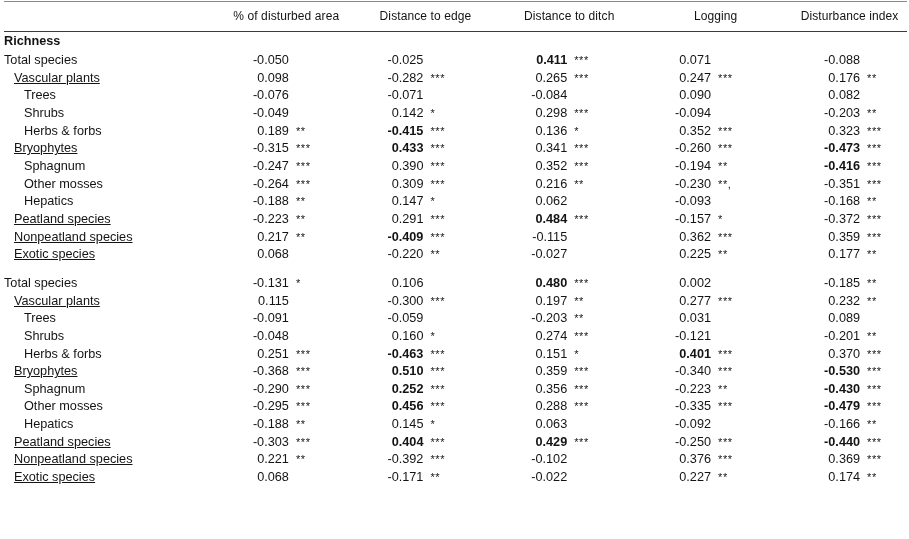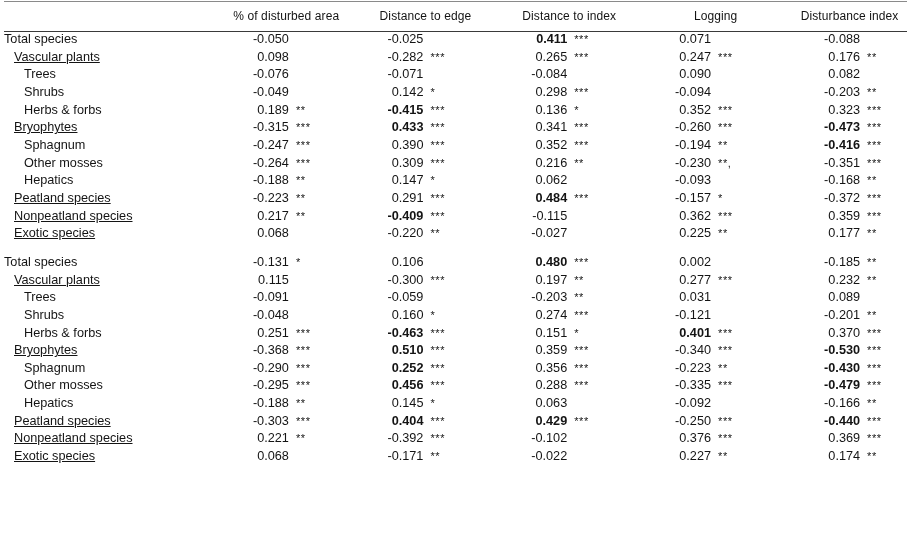--- a/index.html
+++ b/index.html
@@ -129,26 +129,29 @@
         <col class="c-sig">
         <col class="c-gapL">
       <col class="c-num">
         <col class="c-sig">
     </colgroup>
     <thead>
       <tr>
         <th class="blank"></th>
         <th colspan="3">% of disturbed area</th>
         <th colspan="3">Distance to edge</th>
-        <th colspan="3">Distance to index</th>
+        <th colspan="3">Distance to ditch</th>
         <th colspan="3">Logging</th>
         <th colspan="2">Disturbance index</th>
       </tr>
     </thead>
     <tbody id="tbody">
+        <tr class="section section-first">
+          <td class="label" colspan="15">Richness</td>
+        </tr>
         <tr>
           <td class="label"><span>Total species</span></td>
           <td class="num">-0.050</td>
           <td class="sig"></td>
           <td></td>
           <td class="num">-0.025</td>
           <td class="sig"></td>
           <td></td>
           <td class="num bold">0.411</td>
           <td class="sig">***</td>

